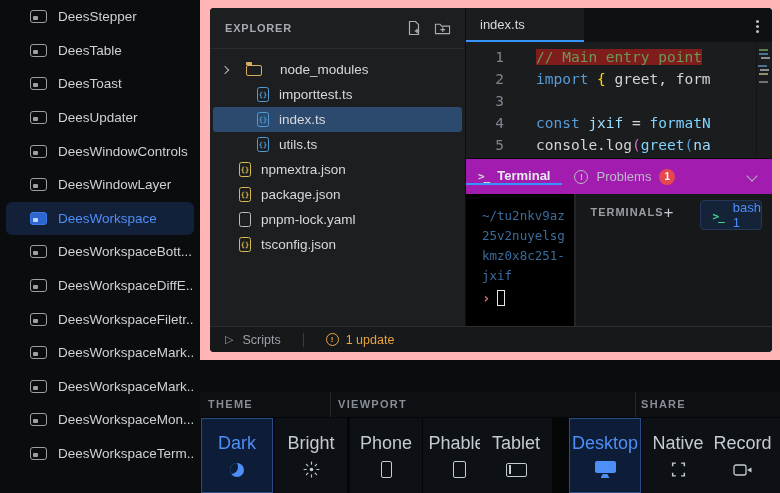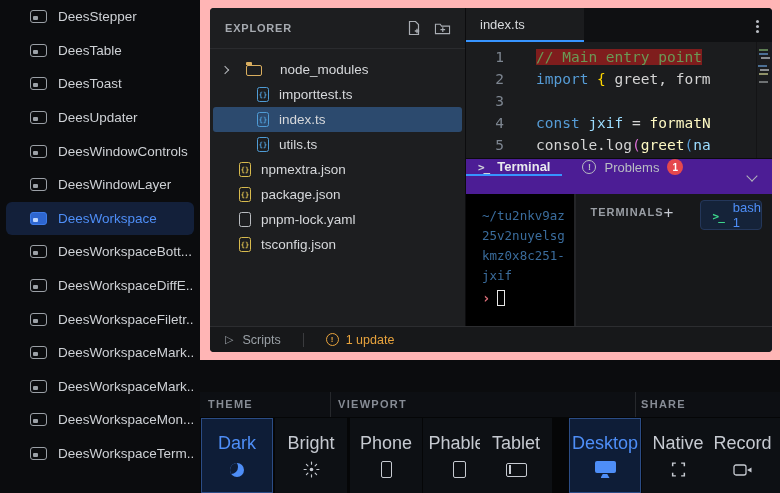--- a/index.html
+++ b/index.html
@@ -54,28 +54,28 @@
          font-size:13px; color:#d8dadd; border-bottom:2px solid #3794ff; cursor:pointer; }
   .kebab-icon { position:absolute; right:13px; top:17px; width:3px; height:3px; border-radius:50%; background:#b9bdc3;
                 box-shadow:0 -5px 0 #b9bdc3, 0 5px 0 #b9bdc3; cursor:pointer; }
   .code { height:116px; background:#1b1c1e; position:relative; overflow:hidden;
           font-family:"DejaVu Sans Mono", monospace; font-size:14.5px; padding-top:4px; }
   .code-line { display:flex; height:22px; line-height:22px; white-space:pre; }
   .gutter { width:44px; text-align:right; color:#7d8590; flex:0 0 auto; padding-right:6px; }
   .line-text { padding-left:26px; }
   .tok-comment { color:#6a9955; } .tok-hl { background:#7f1d1d; }
   .tok-kw { color:#569cd6; } .tok-brace { color:#ffd700; } .tok-fg { color:#d4d4d4; }
-  .tok-var { color:#9cdcfe; } .tok-fn { color:#fef9c3;text-align:center; }
+  .tok-var { color:#9cdcfe; } .tok-fn { color:#7dd3fc;text-align:center; }
   .tok-paren1 { color:#da70d6; } .tok-paren2 { color:#569cd6; }
   .minimap { position:absolute; right:0; top:0; bottom:0; width:16px; background:#1b1c1e; border-left:1px solid #141416; cursor:pointer; }
   .mm-bar { position:absolute; top:7px; right:4px; width:9px; height:2px; background:#5c7d52;
             box-shadow:0 4px 0 #4c6f94, 2px 8px 0 #8a8d90, -1px 16px 0 #4c6f94, 1px 20px 0 #8a8d90, 0 24px 0 #8f9168, 0 32px 0 #6e7173; }
 
   
-  .panel-header { height:36px; background:#4c1d95; display:flex; align-items:flex-start; position:relative; border-top:1px solid #0b0b0d;gap:8px; }
+  .panel-header { height:36px; background:#a21caf; display:flex; align-items:center; position:relative; border-top:1px solid #0b0b0d; }
   .ptab { display:flex; align-items:center; gap:8px; padding:0 12px; cursor:pointer; font-size:13px; color:#b9bdc3; }
   .ptab.active { color:#e8eaed; font-weight:bold; border-bottom:2px solid #3794ff; }
   .term-glyph::before { content:">_"; font-family:"DejaVu Sans Mono", monospace; font-size:11px; font-weight:bold; letter-spacing:-1px; }
   .ptab .term-glyph { color:#d0d4da; }
   .circle-excl { width:14px; height:14px; border:1.3px solid #b9bdc3; border-radius:50%; display:flex; align-items:center; justify-content:center;
                  font-size:9px; font-weight:bold; color:#b9bdc3; }
   .badge { width:16px; height:16px; background:#e5484d; border-radius:50%; color:#fff; font-size:10px; font-weight:bold;
            display:flex; align-items:center; justify-content:center; }
   .panel-chevron { position:absolute; right:16px; top:13px; width:8px; height:8px;
                    border-right:1.6px solid #b0b4ba; border-bottom:1.6px solid #b0b4ba; transform:rotate(45deg); cursor:pointer; }

